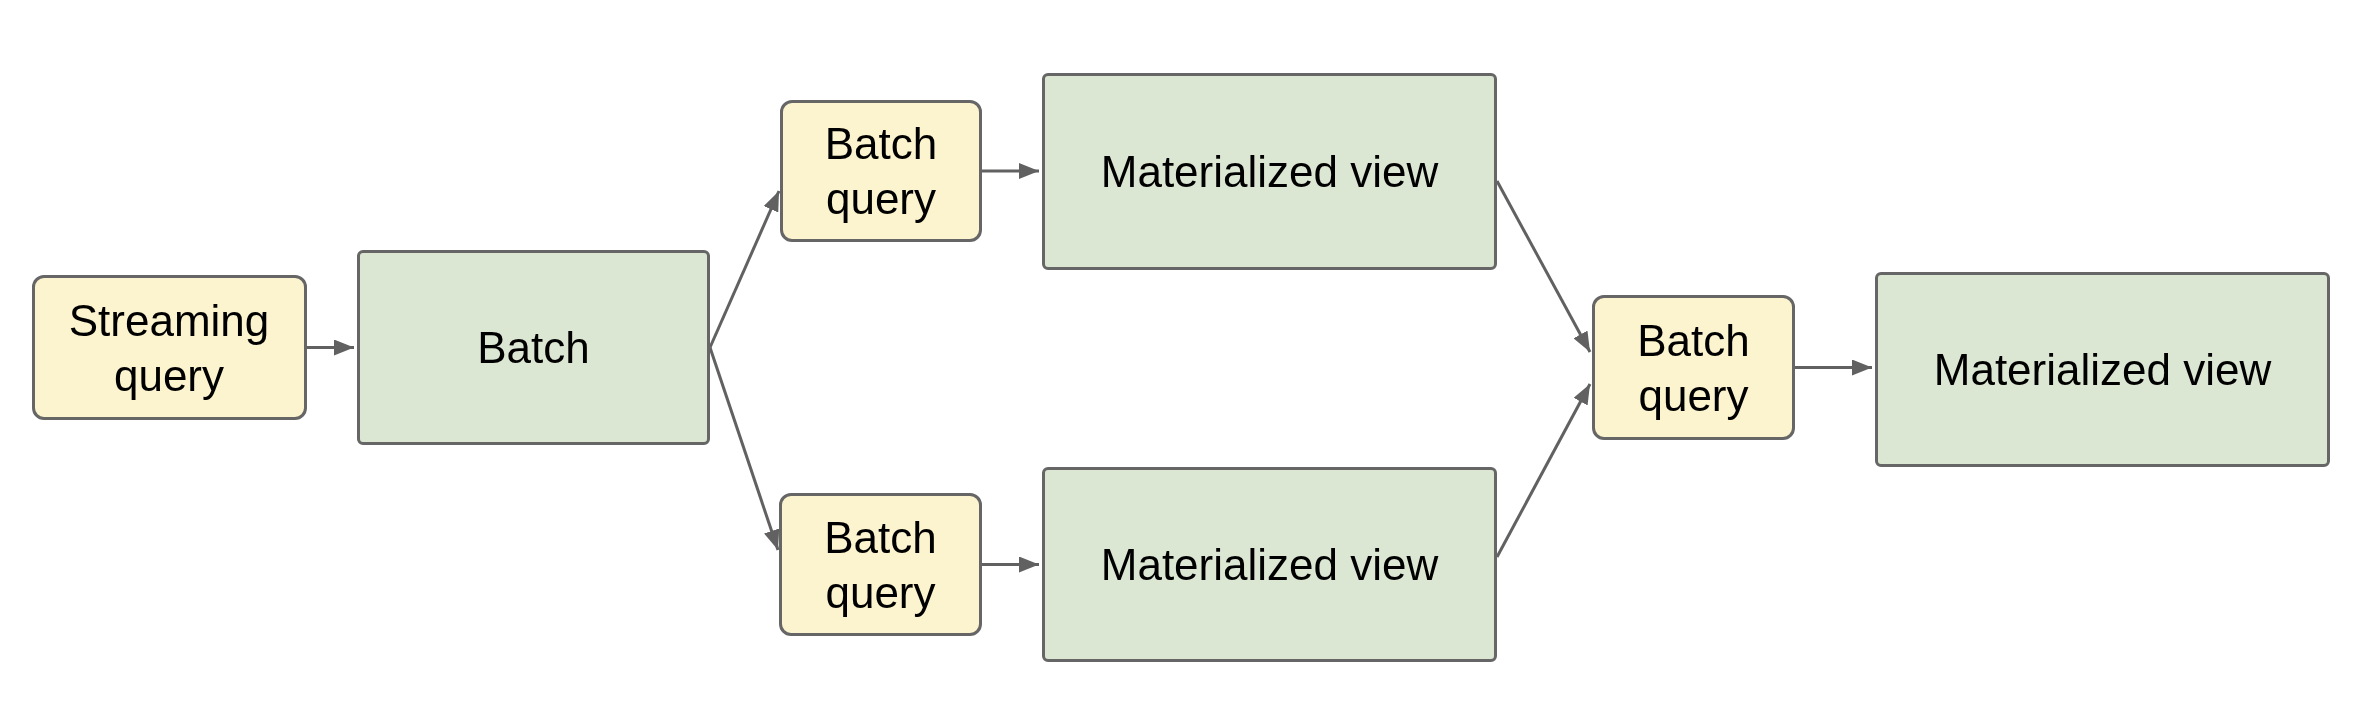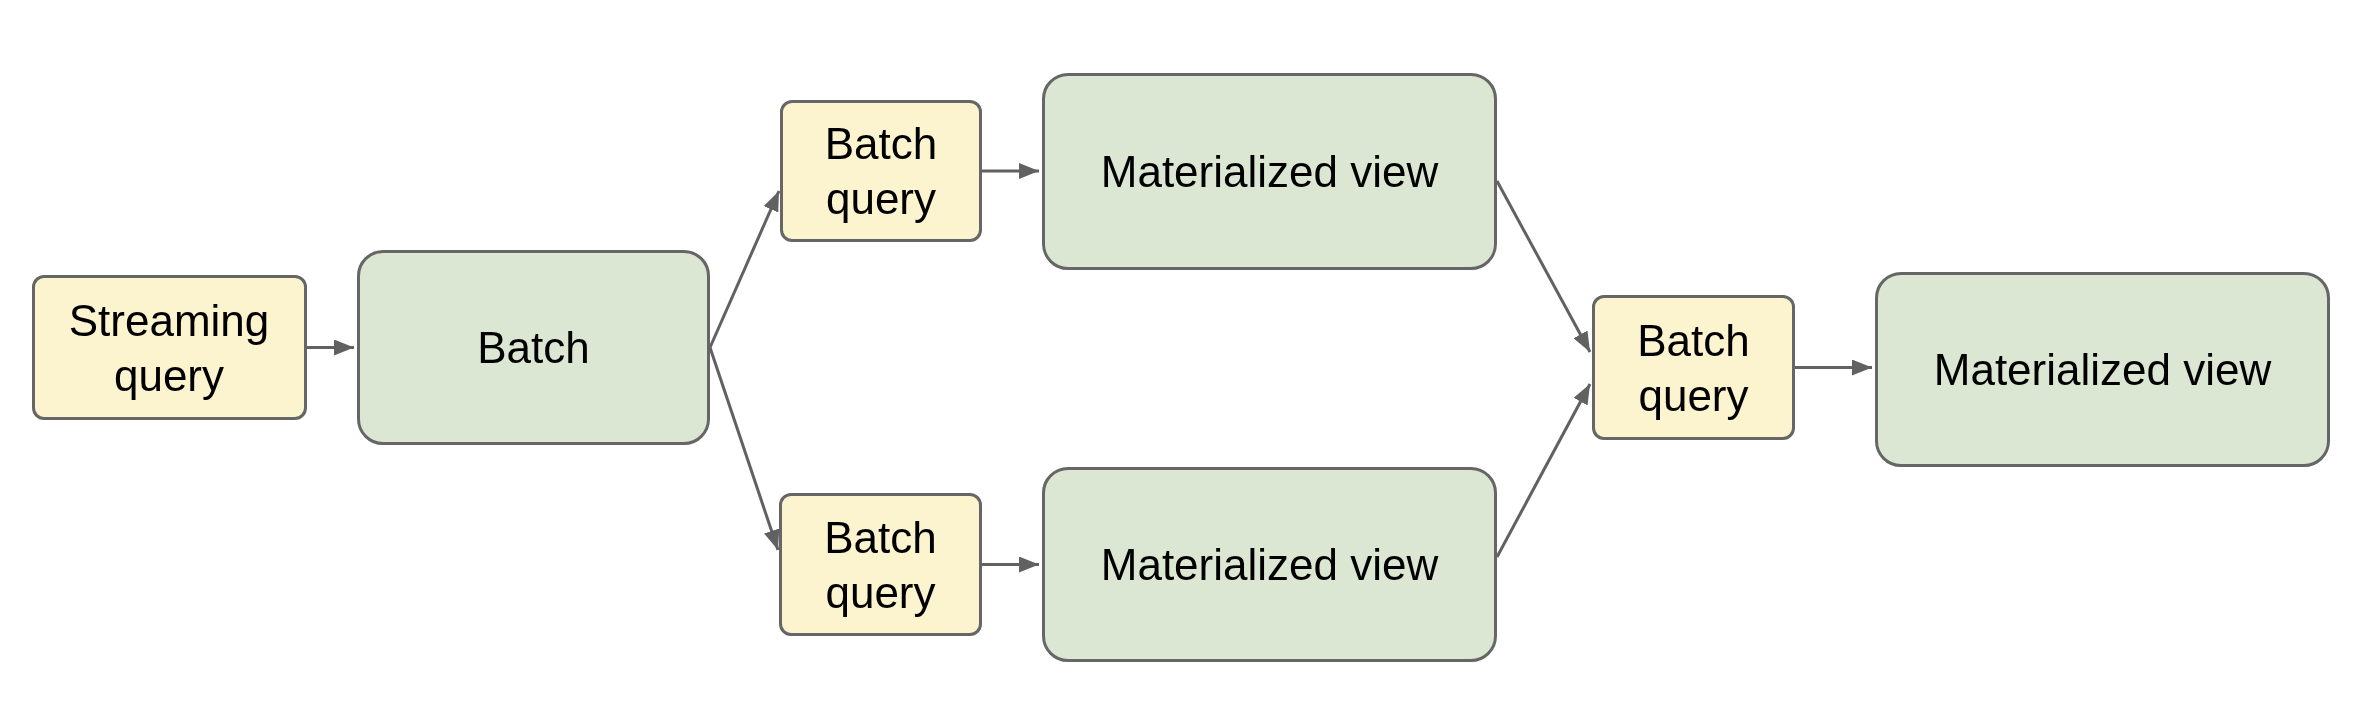--- a/index.html
+++ b/index.html
@@ -37,21 +37,21 @@
     display: flex;
     align-items: center;
     justify-content: center;
     text-align: center;
     color: var(--text);
     font-size: 44px;
     line-height: 1.25;
     padding: 0 14px;
   }
   .node.query  { background: var(--query-box-fill); border-radius: 12px; }
-  .node.store  { background: var(--storage-box-fill); border-radius: 26px; }
+  .node.store  { background: var(--storage-box-fill); border-radius: 6px; }
 
   
   #n-streaming-query        { left: 32px;   top: 275px; width: 275px; height: 145px; padding-left: 13px; }
   #n-table                  { left: 357px;  top: 250px; width: 353px; height: 195px; }
   #n-batch-query-top        { left: 780px;  top: 100px; width: 202px; height: 142px; }
   #n-materialized-view-top  { left: 1042px; top: 73px;  width: 455px; height: 197px; }
   #n-batch-query-bottom     { left: 779px;  top: 493px; width: 203px; height: 143px; }
   #n-materialized-view-bottom{ left: 1042px; top: 467px; width: 455px; height: 195px; }
   #n-batch-query-right      { left: 1592px; top: 295px; width: 203px; height: 145px; }
   #n-materialized-view-right{ left: 1875px; top: 272px; width: 455px; height: 195px; }

